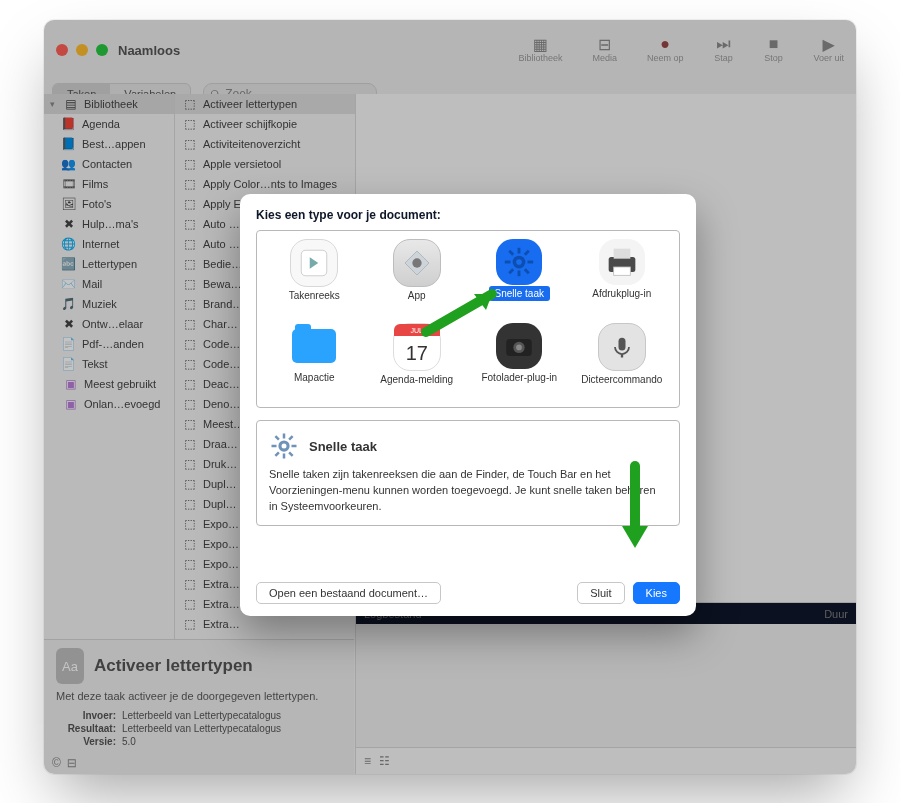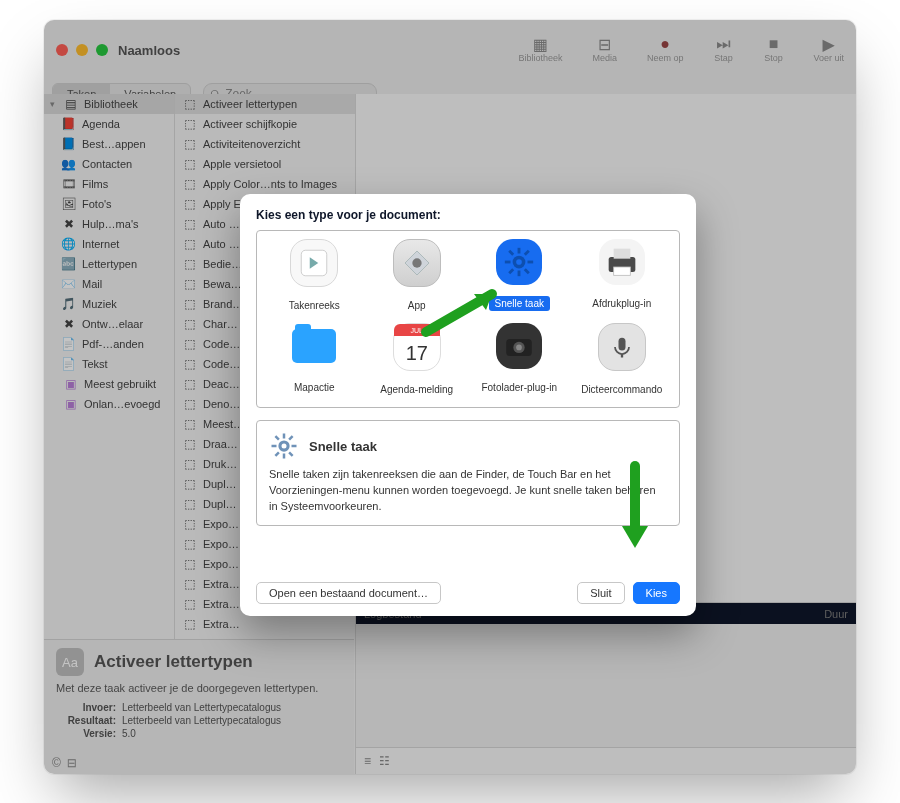--- a/index.html
+++ b/index.html
@@ -77,39 +77,39 @@
   .log-header .duur{margin-left:auto;}
   .log-body{position:absolute;left:0;right:0;top:530px;bottom:26px;background:#efefef;}
   .col3-footer{position:absolute;left:0;right:0;bottom:0;height:26px;border-top:1px solid #d6d6d6;
     display:flex;align-items:center;gap:8px;padding:0 8px;color:#888;}
 
   
   .inspector{position:absolute;left:0;right:502px;bottom:0;height:118px;top:auto;
     border-top:1px solid #d3d3d3;background:#ededed;padding:8px 12px;}
   .insp-title{display:flex;align-items:center;gap:10px;}
   .insp-title h2{margin:0;font-size:17px;font-weight:600;color:#555;}
-  .insp-title .badge{width:28px;height:28px;border-radius:6px;background:#bfbfbf;display:flex;align-items:center;justify-content:center;color:#fff;font-size:13px;}
+  .insp-title .badge{width:28px;height:36px;border-radius:6px;background:#bfbfbf;display:flex;align-items:center;justify-content:center;color:#fff;font-size:13px;}
   .insp-sub{margin:6px 0 8px 0;font-size:11px;color:#5a5a5a;}
   .kv{display:grid;grid-template-columns:60px 1fr;gap:2px 6px;font-size:10px;color:#555;}
   .kv .k{text-align:right;font-weight:600;}
   .insp-footer{position:absolute;left:8px;bottom:4px;display:flex;gap:6px;color:#888;font-size:12px;}
 
   
   .sheet{
     position:absolute;z-index:20;
     left:196px;top:174px;width:424px;height:396px;
     background:var(--sheet-bg);border-radius:10px;
     box-shadow:0 18px 40px rgba(0,0,0,.35);
     padding:14px 16px 12px 16px;
     display:flex;flex-direction:column;
   }
   .sheet h3{margin:0 0 8px 0;font-size:12px;font-weight:700;color:#0f172a;}
   .chooser{border:1px solid var(--desc-border);border-radius:4px;padding:8px 8px 6px 8px;
     display:grid;grid-template-columns:repeat(4,1fr);gap:6px 4px;}
-  .docopt{display:flex;flex-direction:column;align-items:center;gap:11px;height:78px;justify-content:flex-start;}
+  .docopt{display:flex;flex-direction:column;align-items:center;gap:1px;height:78px;justify-content:flex-start;}
   .docopt .ic{width:46px;height:46px;border-radius:17px;display:flex;align-items:center;justify-content:center;}
   .docopt .lab{font-size:10px;text-align:center;padding:2px 6px;border-radius:3px;white-space:nowrap;}
   .docopt.sel .lab{background:#176cf0;color:#fff;}
   .docopt.sel .ic{outline:0;}
 
   
   .ic-workflow{background:#f8f8f8;border:1px solid #d8d8d8;}
   .ic-workflow svg{width:34px;height:34px;}
   .ic-app{background:linear-gradient(#e8e8e8,#cfcfcf);border:1px solid #bdbdbd;}
   .ic-gear{background:#176cf0;border-radius:9px;}

